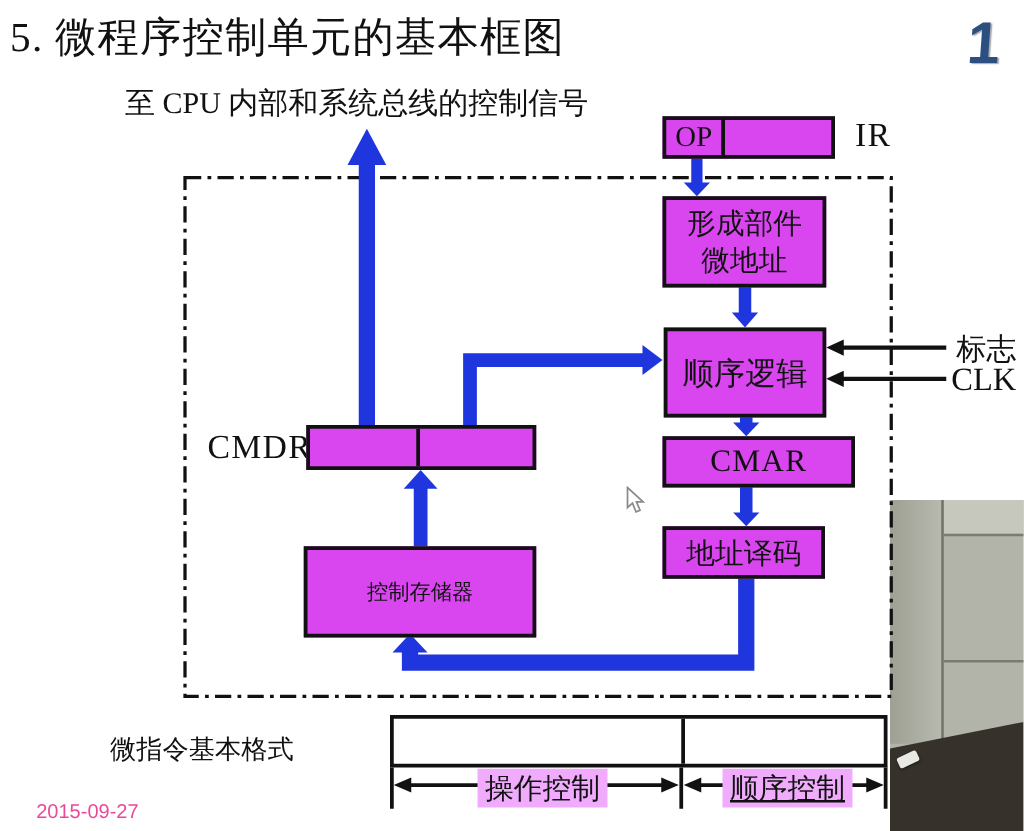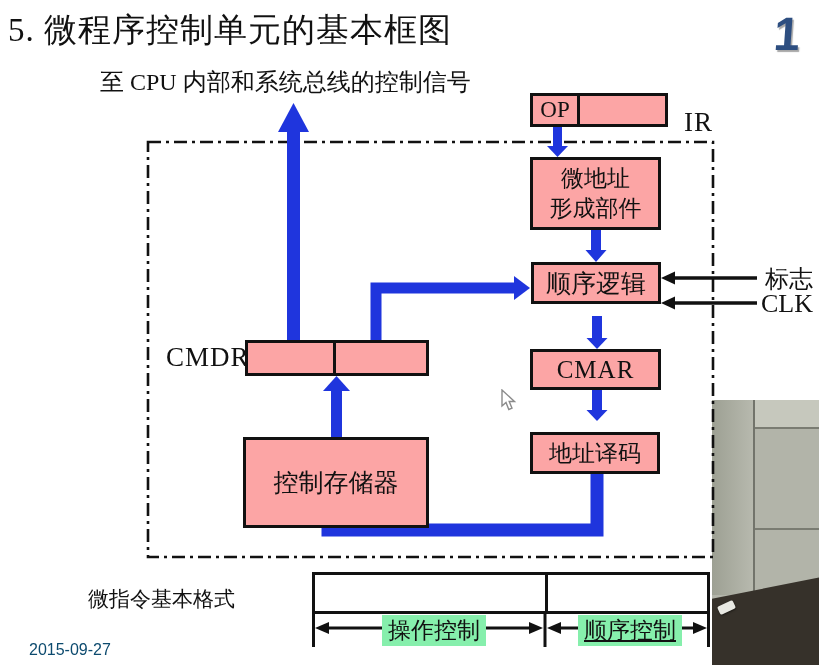--- a/index.html
+++ b/index.html
@@ -5,51 +5,51 @@
   html,body{margin:0;padding:0;}
   body{width:819px;height:665px;position:relative;overflow:hidden;
        background:#ffffff;font-family:"Liberation Serif","DejaVu Serif",serif;color:#111;}
   .abs{position:absolute;}
   
   .slide-title{left:8px;top:8px;font-size:33px;letter-spacing:1px;white-space:nowrap;}
   .page-marker{left:774px;top:6px;font-size:47px;font-weight:bold;color:#2d4e80;
                transform:skewX(-4deg);text-shadow:1.5px 1.5px 1px rgba(60,60,60,.45);
                font-family:"Liberation Sans","DejaVu Sans",sans-serif;}
   .top-signal-label{left:100px;top:66px;font-size:24px;white-space:nowrap;font-family:Liberation Serif, serif;}
-  .date-stamp{left:29px;top:641px;font-size:16px;color:#0c4a6e;
+  .date-stamp{left:29px;top:641px;font-size:16px;color:#ec4899;
               font-family:"Liberation Sans","DejaVu Sans",sans-serif;}
   
-  .dbox{border:3px solid #111;background:#fca5a5;display:flex;align-items:center;
+  .dbox{border:3px solid #111;background:#d946ef;display:flex;align-items:center;
         justify-content:center;text-align:center;box-sizing:border-box;}
   .box-micro{left:530px;top:157px;width:131px;height:73px;font-size:23px;line-height:1.3;}
-  .box-seq{left:531px;top:262px;width:130px;height:42px;font-size:25px;}
-  .box-cmar{left:530px;top:349px;width:131px;height:41px;font-size:25px;letter-spacing:1px;}
-  .box-decoder{left:530px;top:432px;width:130px;height:42px;font-size:23px;}
-  .box-memory{left:243px;top:437px;width:186px;height:91px;font-size:25px;font-family:Liberation Serif, serif;}
+  .box-seq{left:531px;top:262px;width:130px;height:72px;font-size:25px;}
+  .box-cmar{left:530px;top:349px;width:154px;height:41px;font-size:25px;letter-spacing:1px;}
+  .box-decoder{left:530px;top:421px;width:130px;height:42px;font-size:23px;}
+  .box-memory{left:243px;top:437px;width:186px;height:73px;font-size:17px;font-family:Liberation Serif, serif;}
   
   .ir-register{left:530px;top:93px;width:138px;height:34px;}
   .ir-op-cell{left:0;top:0;width:47px;height:100%;border-right:3px solid #111;
               box-sizing:border-box;display:flex;align-items:center;justify-content:center;
               font-size:23px;}
-  .ir-label{left:684px;top:107px;font-size:27px;letter-spacing:1px;}
+  .ir-label{left:684px;top:93px;font-size:27px;letter-spacing:1px;}
   
   .cmdr-register{left:245px;top:340px;width:184px;height:36px;}
   .cmdr-empty-cell{left:0;top:0;width:88px;height:100%;border-right:3px solid #111;box-sizing:border-box;}
   .cmdr-next-cell{left:88px;top:0;right:0;bottom:0;display:flex;align-items:center;
                   justify-content:center;font-size:22px;}
   .cmdr-label{left:166px;top:342px;font-size:27px;letter-spacing:1px;}
   
   .flag-label{left:765px;top:263px;font-size:24px;}
   .clk-label{left:761px;top:289px;font-size:26px;text-align:center;}
   
   .format-label{left:88px;top:585px;font-size:21px;}
   .format-box{left:312px;top:572px;width:398px;height:42px;border:3px solid #111;
               box-sizing:border-box;background:#fff;}
   .format-divider{position:absolute;left:230px;top:0;width:3px;height:100%;background:#111;}
-  .dim-label{font-size:23px;background:#86efac;padding:0 6px;white-space:nowrap;}
+  .dim-label{font-size:23px;background:#f0abfc;padding:0 6px;white-space:nowrap;}
   .dim-op{left:382px;top:615px;}
   .dim-seq{left:578px;top:615px;text-decoration:underline;}
   
   .video-overlay{left:712px;top:400px;width:107px;height:265px;background:#b2b4a9;overflow:hidden;}
   .vo-left-strip{position:absolute;left:0;top:0;width:41px;height:195px;
                  background:linear-gradient(90deg,#9da093,#b7b9ae);}
   .vo-seam-v{position:absolute;left:41px;top:0;width:2px;height:192px;background:#72746b;}
   .vo-top-panel{position:absolute;left:43px;top:0;width:64px;height:27px;background:#c6c8bd;}
   .vo-seam-h1{position:absolute;left:43px;top:27px;width:64px;height:2px;background:#7a7c72;}
   .vo-seam-h2{position:absolute;left:43px;top:128px;width:64px;height:2px;background:#7a7c72;}
@@ -143,22 +143,22 @@
 <div class="abs top-signal-label">至 CPU 内部和系统总线的控制信号</div>
 <div class="abs date-stamp">2015-09-27</div>
 
 <div class="abs dbox ir-register">
   <div class="abs ir-op-cell">OP</div>
 </div>
 <div class="abs ir-label">IR</div>
 
 <div class="abs dbox box-micro">
   <div>
+    <div>形成部件</div>
     <div>微地址</div>
-    <div>形成部件</div>
   </div>
 </div>
 <div class="abs dbox box-seq">顺序逻辑</div>
 <div class="abs dbox box-cmar">CMAR</div>
 <div class="abs dbox box-decoder">地址译码</div>
 <div class="abs dbox box-memory">控制存储器</div>
 
 <div class="abs cmdr-label">CMDR</div>
 <div class="abs dbox cmdr-register" style="padding:0;">
   <div class="abs cmdr-empty-cell"></div>

